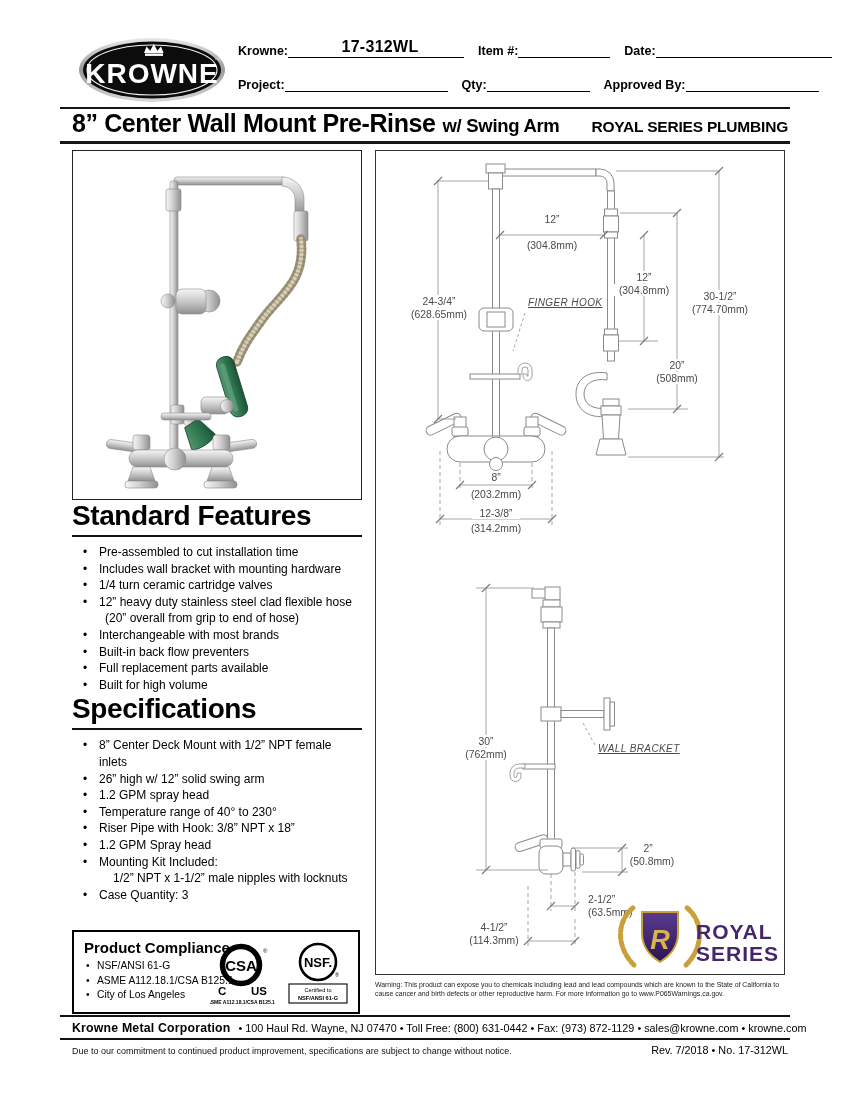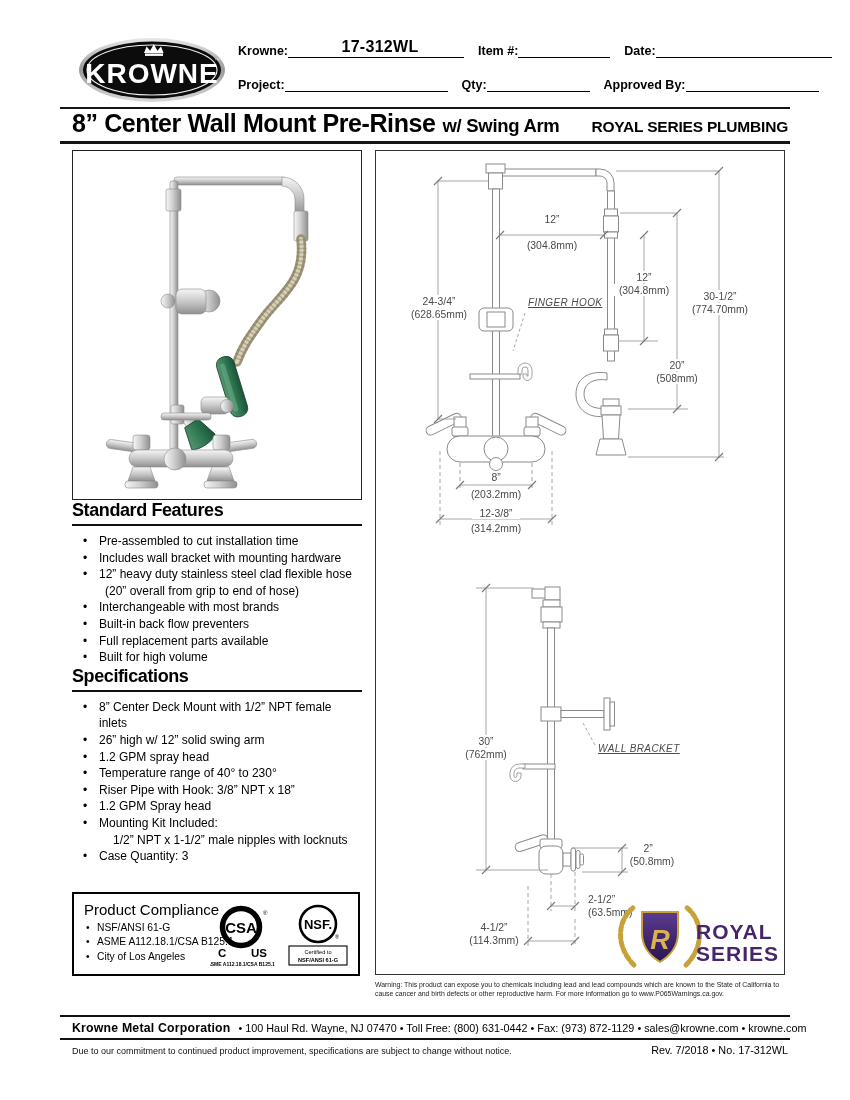--- a/index.html
+++ b/index.html
@@ -22,34 +22,34 @@
 
   
   .titlebar{position:absolute;left:72px;right:62px;top:109px;height:32px;display:flex;align-items:baseline;}
   .t-main{font-size:25px;font-weight:bold;letter-spacing:-.4px;white-space:nowrap;}
   .t-sub{font-size:18.5px;font-weight:bold;margin-left:7px;letter-spacing:-.3px;white-space:nowrap;}
   .t-series{margin-left:auto;font-size:15.5px;font-weight:bold;letter-spacing:-.2px;white-space:nowrap;}
 
   
   .leftcol{position:absolute;left:72px;top:150px;width:290px;}
   .photo-box{width:288px;height:348px;border:1.3px solid #222;background:#fff;}
-  h2.sec{font-size:18px;font-weight:bold;letter-spacing:-.4px;margin:0;padding:0 0 3px 0;
+  h2.sec{font-size:28px;font-weight:bold;letter-spacing:-.4px;margin:0;padding:0 0 3px 0;
          border-bottom:2px solid #111;}
   .sec1{margin-top:10px;}
   .sec2{margin-top:11px;}
   ul.blist{list-style:none;margin:7px 0 0 0;padding:0;font-size:12px;line-height:16.6px;}
   ul.blist li{position:relative;padding-left:27px;}
   ul.blist li:before{content:"•";position:absolute;left:11px;font-size:12px;}
   ul.blist li.cont:before{content:"";}
   ul.blist li.cont{padding-left:33px;}
 
   
   .comp-box{position:relative;margin-top:27px;width:288px;height:84px;border:2px solid #000;
             box-sizing:border-box;padding:7px 10px;}
-  .comp-box h3{margin:0 0 3px 0;font-size:15px;font-weight:normal;}
+  .comp-box h3{margin:0 0 3px 0;font-size:15px;font-weight:bold;}
   ul.clist{list-style:none;margin:0;padding:0;font-size:10.3px;line-height:14.5px;}
   ul.clist li{position:relative;padding-left:13px;}
   ul.clist li:before{content:"•";position:absolute;left:2px;}
   .csa{position:absolute;right:82px;top:9px;}
   .nsf{position:absolute;right:6px;top:9px;}
 
   
   .rightcol{position:absolute;left:375px;top:150px;width:410px;}
   .dgm-box{width:408px;height:823px;border:1.2px solid #333;background:#fff;text-align:right;}
   .warn{margin-top:5px;font-size:6.9px;line-height:9px;color:#222;width:408px;}
@@ -207,20 +207,21 @@
           <rect x="52" y="330" width="33" height="7" rx="3" fill="url(#ch)" stroke="#8c8c8c" stroke-width=".6"></rect>
           <rect x="131" y="330" width="33" height="7" rx="3" fill="url(#ch)" stroke="#8c8c8c" stroke-width=".6"></rect>
         </g>
       </svg>
     </div>
 
     <h2 class="sec sec1">Standard Features</h2>
     <ul class="blist">
       <li>Pre-assembled to cut installation time</li>
       <li>Includes wall bracket with mounting hardware</li>
+      <li>1/4 turn ceramic cartridge valves</li>
       <li>12” heavy duty stainless steel clad flexible hose</li>
       <li class="cont">(20” overall from grip to end of hose)</li>
       <li>Interchangeable with most brands</li>
       <li>Built-in back flow preventers</li>
       <li>Full replacement parts available</li>
       <li>Built for high volume</li>
     </ul>
 
     <h2 class="sec sec2">Specifications</h2>
     <ul class="blist">

